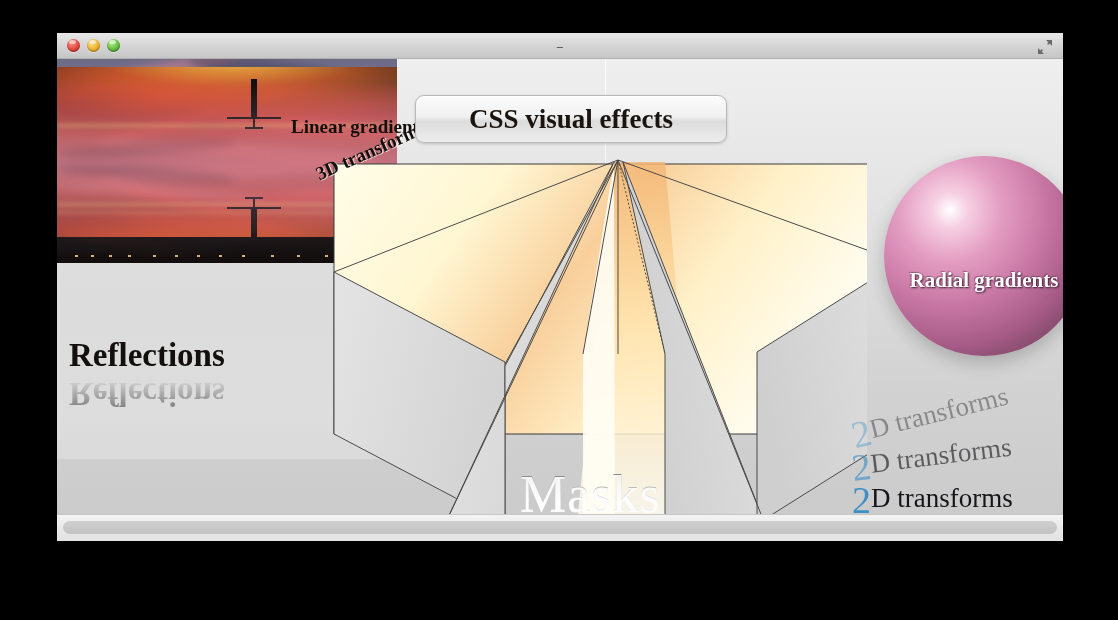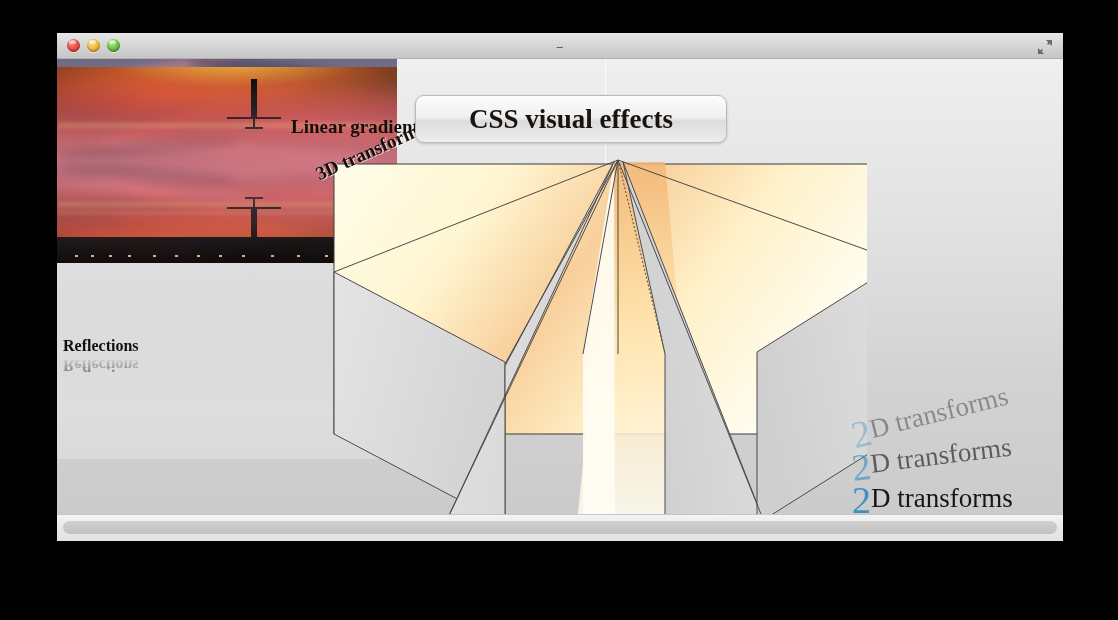--- a/index.html
+++ b/index.html
@@ -70,22 +70,22 @@
   .sky .band{position:absolute;left:0;width:100%;height:3px;background:rgba(255,210,120,.5);filter:blur(2px);}
   .sky .city{position:absolute;left:0;bottom:0;width:100%;height:26px;background:#120d0c;}
   .sky .city i{position:absolute;bottom:6px;width:3px;height:2px;background:#ffd479;opacity:.85;}
   .sky .tree{position:absolute;bottom:12px;width:2px;background:#100c0b;}
   .sky .tree::before,.sky .tree::after{content:"";position:absolute;left:-8px;width:18px;height:2px;background:#100c0b;}
 
   .photo-fade{position:absolute;left:0;top:0;width:340px;height:400px;
     background:linear-gradient(to bottom,rgba(230,230,230,0) 52%,rgba(226,226,226,.55) 72%,rgba(222,222,222,.95) 88%,#dadada 100%);}
 
   .reflections{
-    position:absolute;left:6px;top:278px;width:230px;
-    font-family:"Liberation Serif", serif;font-weight:bold;font-size:16px;color:#120f0e;
+    position:absolute;left:12px;top:278px;width:230px;
+    font-family:"Liberation Serif", serif;font-weight:bold;font-size:33px;color:#120f0e;
   }
   .reflections .mirror{
     display:block;transform:scaleY(-1);margin-top:1px;opacity:.55;
     -webkit-mask-image:linear-gradient(to top,rgba(0,0,0,0) 8%,rgba(0,0,0,.85) 92%);
     mask-image:linear-gradient(to top,rgba(0,0,0,0) 8%,rgba(0,0,0,.85) 92%);
   }
 
   
   .fan{position:absolute;left:220px;top:45px;width:590px;height:420px;}
   .fan svg{position:absolute;left:0;top:0;}
@@ -277,22 +277,26 @@
             <line x1="341" y1="56" x2="306" y2="250"></line>
             <line x1="341" y1="56" x2="388" y2="250" stroke-dasharray="2 2"></line>
             <line x1="341" y1="56" x2="488" y2="420"></line>
             <line x1="341" y1="56" x2="623" y2="158"></line>
             <line x1="341" y1="56" x2="341" y2="250"></line>
           </g>
         </svg>
 
         <div class="lbl lbl-linear">Linear gradients</div>
         <div class="lbl lbl-3d">3D transforms</div>
-      </div>
-
+        <div class="masks">Masks</div>
+      </div>
+
+      <div class="sphere">
+        <div class="cap">Radial gradients</div>
+      </div>
 
       <div class="t2d-stack">
         <div class="t2d l0">
           <span class="num">2</span><span class="txt">D transforms</span>
         </div>
         <div class="t2d l1">
           <span class="num">2</span><span class="txt">D transforms</span>
         </div>
         <div class="t2d l2">
           <span class="num">2</span><span class="txt">D transforms</span>

